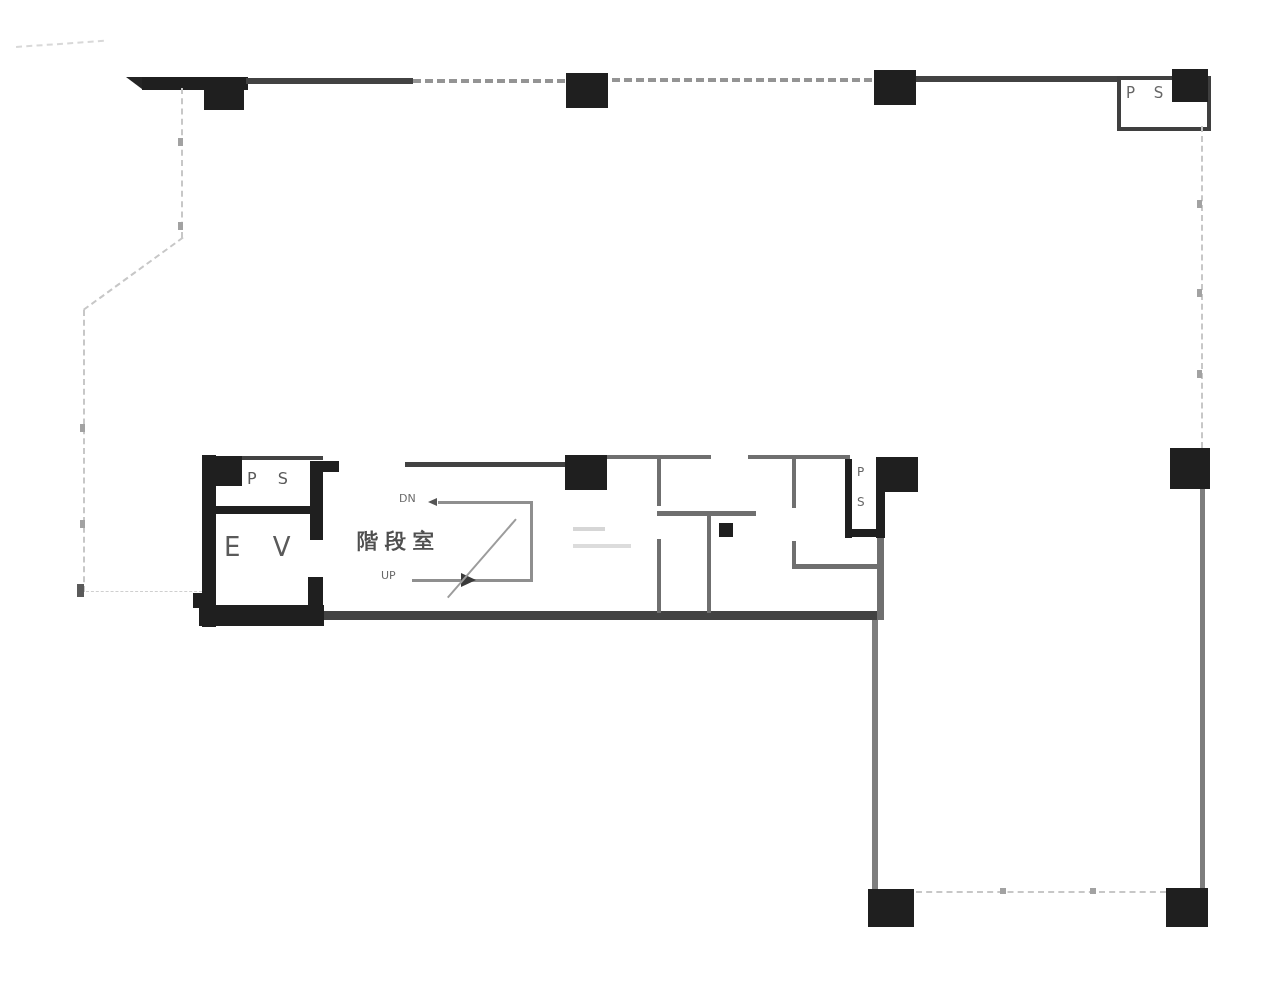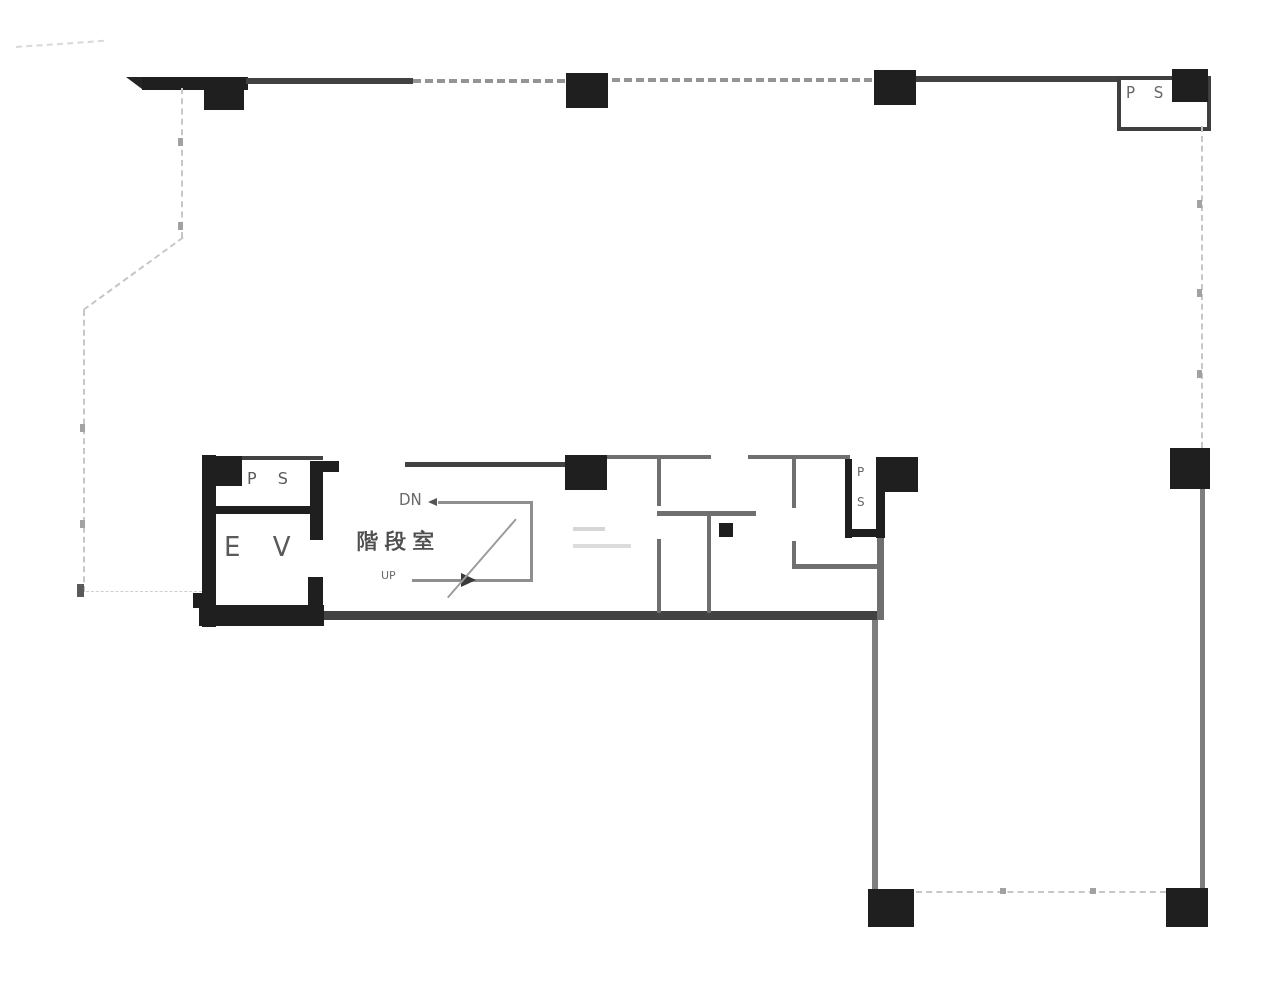--- a/index.html
+++ b/index.html
@@ -73,21 +73,21 @@
   <div class="abs wb" style="left:322px;top:461px;width:17px;height:11px;"></div>
   <div class="lbl" style="left:224px;top:534px;font-size:26px;letter-spacing:12px;">E V</div>
   <div class="abs wb" style="left:308px;top:577px;width:15px;height:37px;"></div>
   <div class="abs wb" style="left:199px;top:605px;width:125px;height:21px;"></div>
   <div class="abs wd" style="left:324px;top:611px;width:556px;height:9px;"></div>
   <div class="abs wb" style="left:193px;top:593px;width:9px;height:15px;"></div>
 
   <div class="abs wd" style="left:405px;top:462px;width:162px;height:5px;"></div>
   <div class="abs wb" style="left:565px;top:455px;width:42px;height:35px;"></div>
   <div class="lbl" style="left:357px;top:531px;font-size:21px;letter-spacing:7px;color:#4f4f4f;font-weight:bold;">階段室</div>
-  <div class="lbl" style="left:399px;top:493px;font-size:15px;color:#6a6a6a;">DN</div>
+  <div class="lbl" style="left:399px;top:493px;font-size:11px;color:#6a6a6a;">DN</div>
   <div class="tri" style="left:428px;top:498px;border-right:9px solid #555;border-top:4px solid transparent;border-bottom:4px solid transparent;"></div>
   <div class="abs" style="left:438px;top:501px;width:95px;height:3px;background:#8f8f8f;"></div>
   <div class="abs" style="left:530px;top:501px;width:3px;height:81px;background:#8f8f8f;"></div>
   <div class="abs" style="left:412px;top:579px;width:121px;height:3px;background:#8f8f8f;"></div>
   <div class="lbl" style="left:381px;top:570px;font-size:11px;color:#6a6a6a;">UP</div>
   <div class="tri" style="left:461px;top:573px;border-left:15px solid #3a3a3a;border-top:7px solid transparent;border-bottom:7px solid transparent;"></div>
   <div class="abs" style="left:447px;top:597px;width:104px;height:0;border-top:2px solid #9c9c9c;transform:rotate(-49deg);transform-origin:0 0;"></div>
 
   <div class="abs wg" style="left:607px;top:455px;width:104px;height:4px;"></div>
   <div class="abs wg" style="left:748px;top:455px;width:102px;height:4px;"></div>

